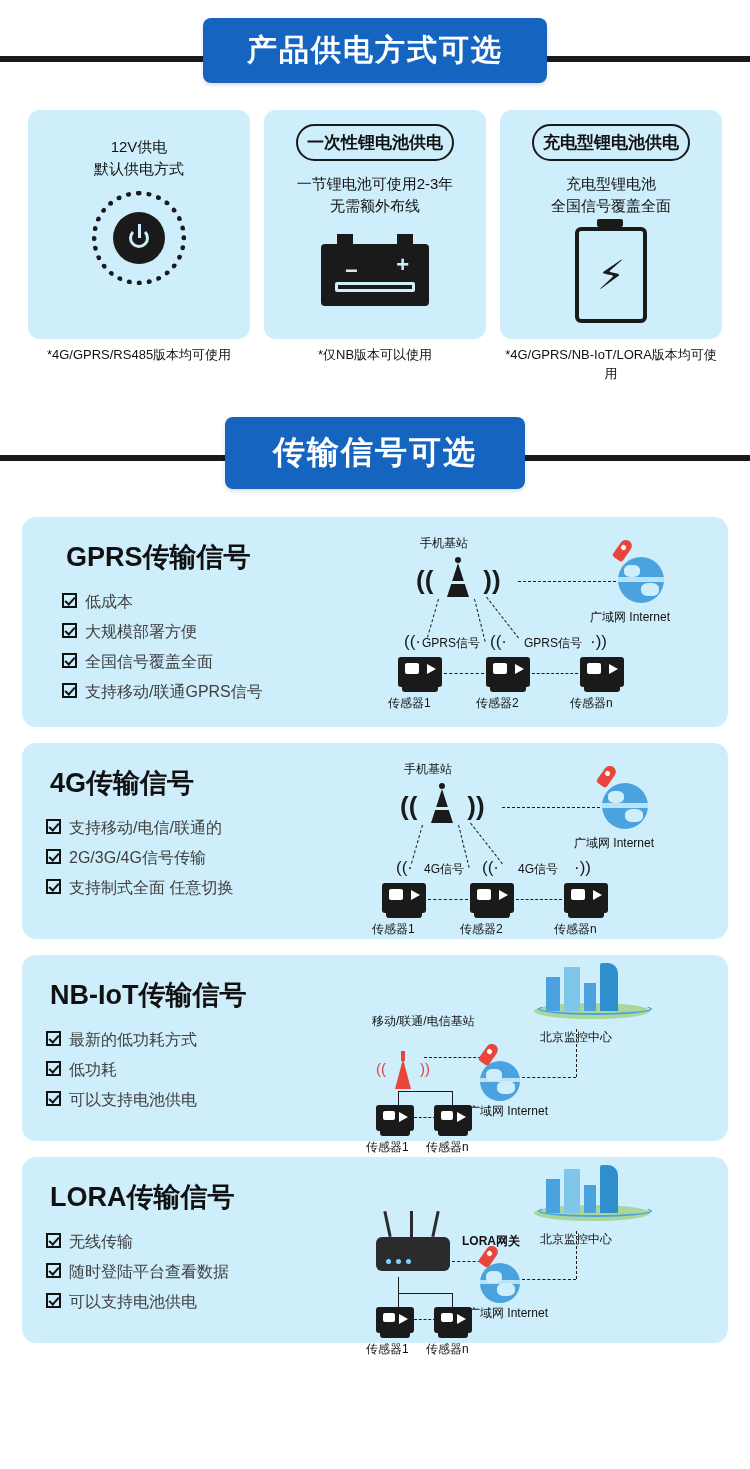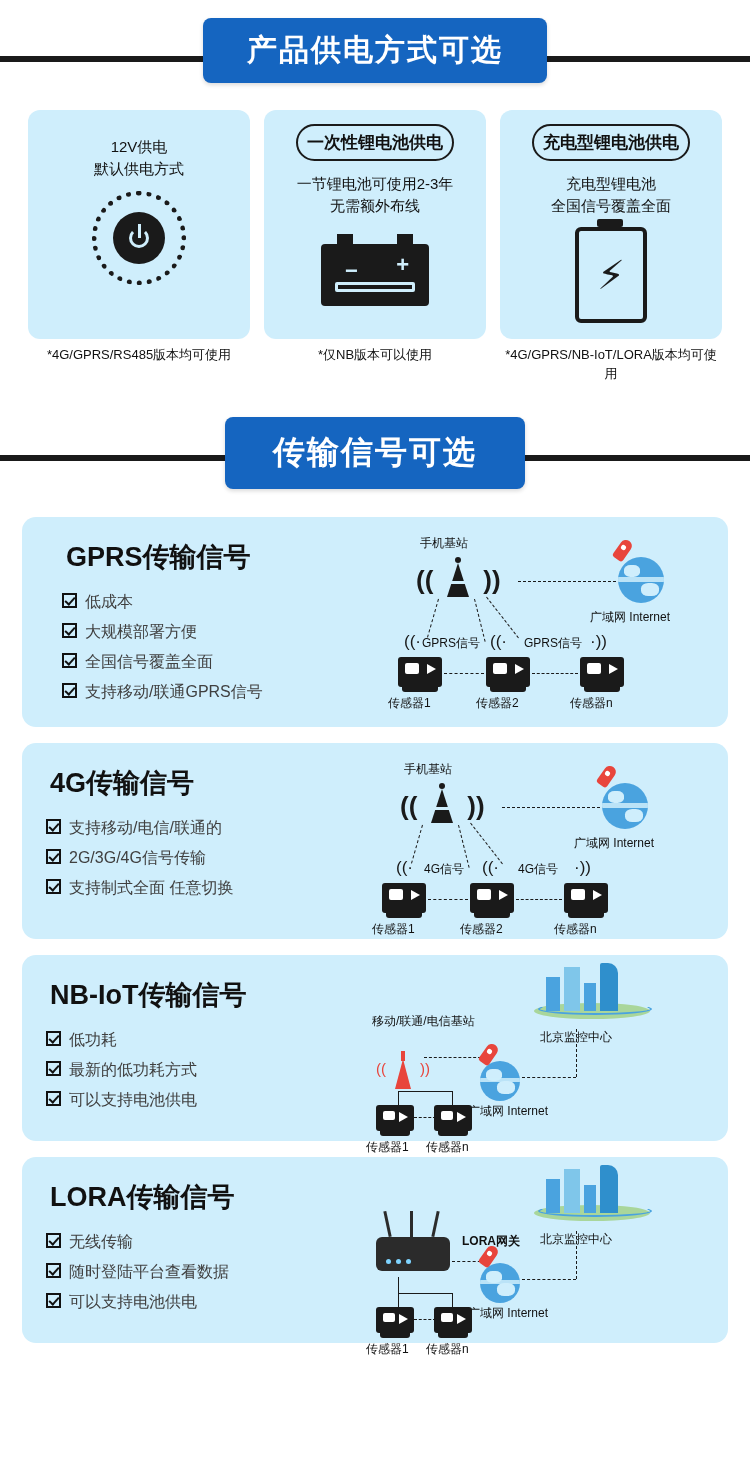--- a/index.html
+++ b/index.html
@@ -381,25 +381,25 @@
       <div class="dg lbl" style="left:202px;top:160px;">传感器n</div>
     </div>
   </div>
 
   <div class="sig-block" style="min-height:186px;">
     <div class="sig-left">
       <div class="sig-title">NB-IoT传输信号</div>
       <ul class="sig-list">
         <li>
             <span class="chk"></span>
+            <span>最新的低功耗方式</span>
+          </li>
+        <li>
+            <span class="chk"></span>
             <span>低功耗</span>
-          </li>
-        <li>
-            <span class="chk"></span>
-            <span>最新的低功耗方式</span>
           </li>
         <li>
             <span class="chk"></span>
             <span>可以支持电池供电</span>
           </li>
       </ul>
     </div>
     <div class="sig-right">
       <div class="dg" style="left:182px;top:-6px;">
           <div class="city">

